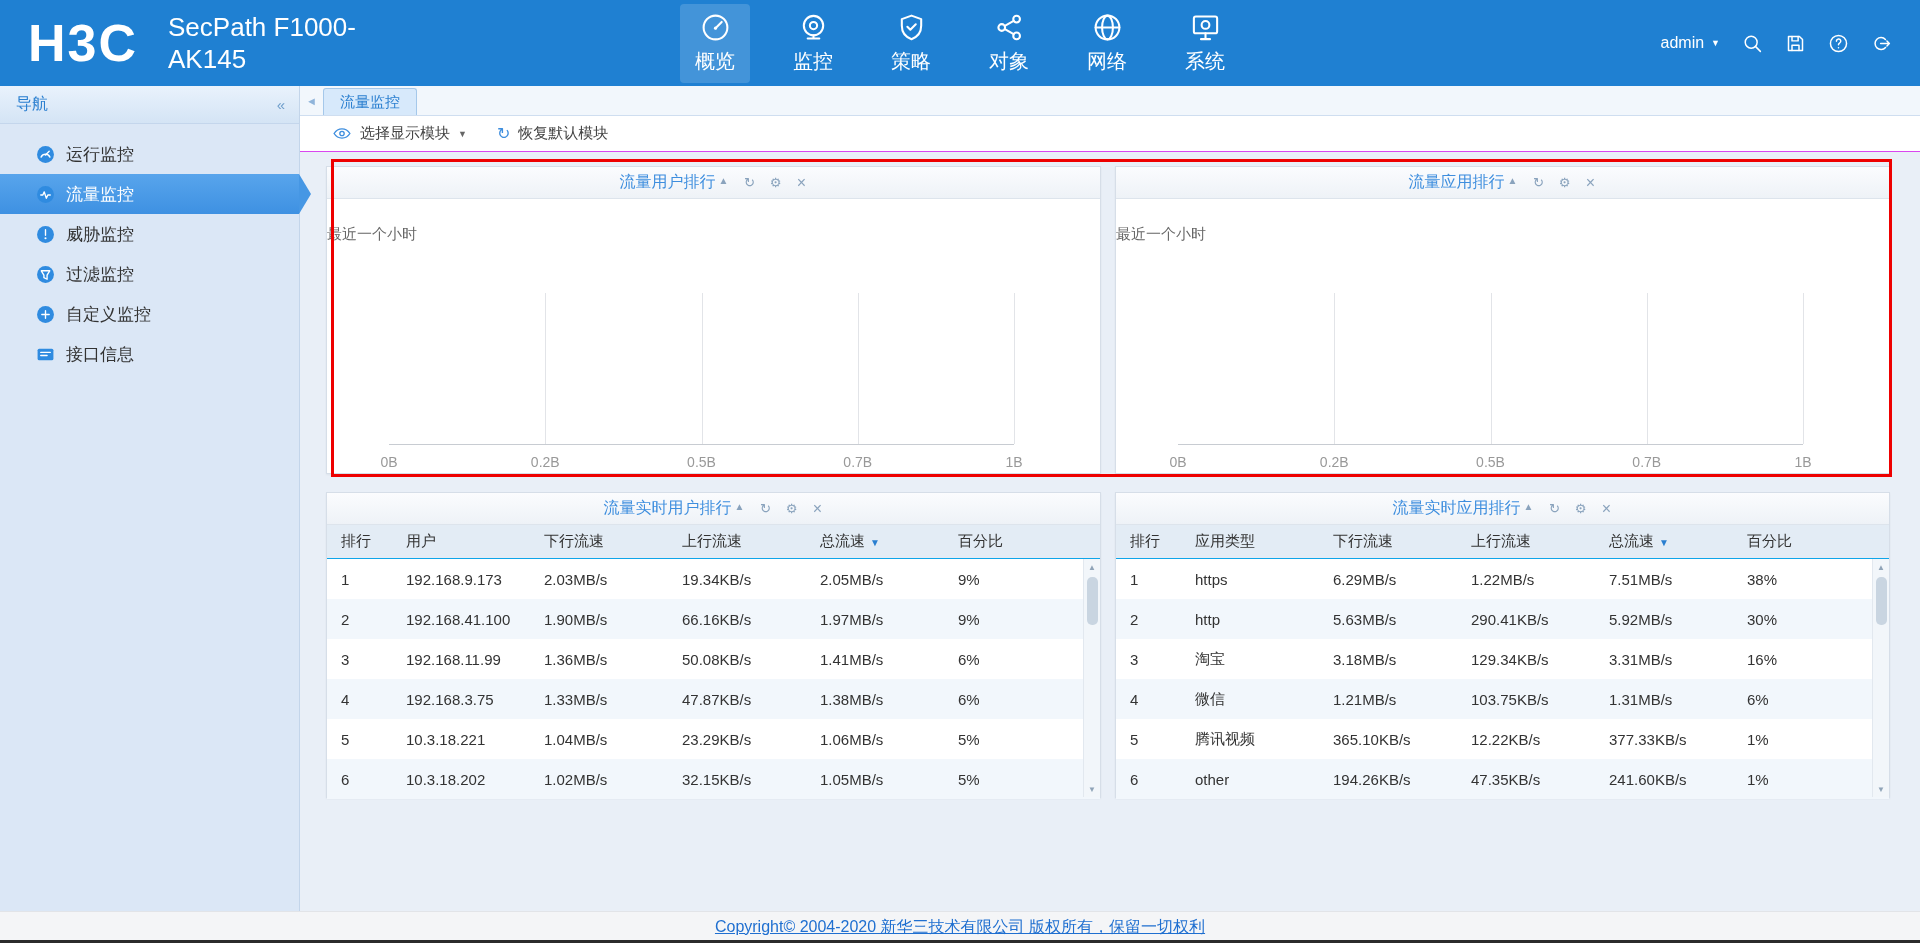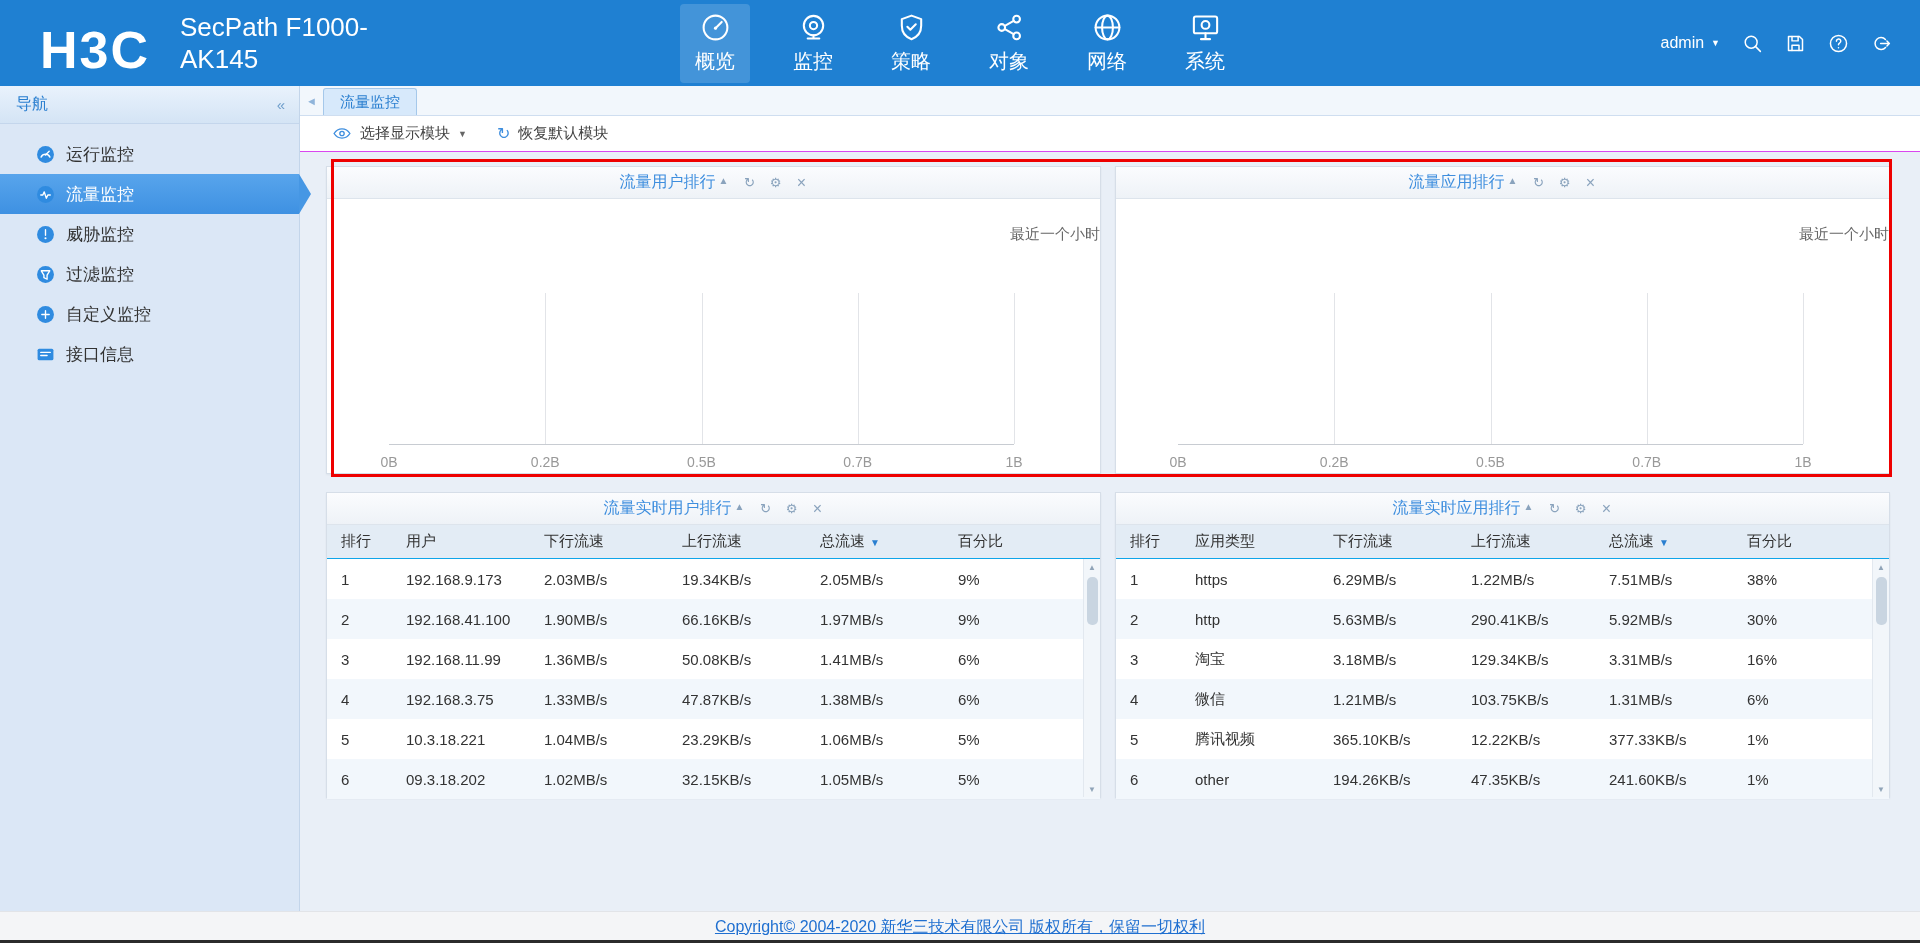--- a/index.html
+++ b/index.html
@@ -2,21 +2,21 @@
 <html><head>
 <meta charset="utf-8">
 <style>
   *{margin:0;padding:0;box-sizing:border-box}
   html,body{width:1920px;height:943px;overflow:hidden}
   body{font-family:"Liberation Sans","DejaVu Sans",sans-serif;background:#e9eff7;position:relative}
   body::after{content:"";position:absolute;left:0;right:0;bottom:0;height:3px;background:#2b2b2b}
 
   
   .topbar{height:86px;background:#1f80d2;display:flex;align-items:center;color:#fff;position:relative}
-  .brand{display:flex;align-items:flex-end;gap:30px;padding-left:40px;width:470px}
+  .brand{display:flex;align-items:center;gap:30px;padding-left:28px;width:470px}
   .logo{font-size:52px;font-weight:bold;letter-spacing:2px;line-height:1}
   .product{font-size:26px;width:215px;line-height:1.25}
   .mainnav{position:absolute;left:50%;transform:translateX(-50%);display:flex;gap:28px;align-items:center;height:100%}
   .nav-item{display:flex;flex-direction:column;align-items:center;gap:5px;padding:8px 15px;border-radius:4px;cursor:pointer}
   .nav-item.active{background:rgba(255,255,255,0.16)}
   .nav-ico svg{width:31px;height:31px;stroke:#fff;fill:none;stroke-width:1.6;stroke-linecap:round;stroke-linejoin:round;display:block}
   .nav-label{font-size:20px}
   .userarea{margin-left:auto;display:flex;align-items:center;gap:22px;padding-right:28px}
   .useritem{display:flex;align-items:center;gap:7px;cursor:pointer;font-size:16px}
   .useritem .caret{font-size:9px}
@@ -53,21 +53,21 @@
   .prow.bottom .panel{height:306px}
   .phead{height:32px;background:linear-gradient(#fbfcfe,#eef2f7);border-bottom:1px solid #dde4ec;display:flex;align-items:center;justify-content:center;padding:0 10px 0 12px}
   .ptitle{color:#3e8ede;font-size:16px}
   .pctrl{display:flex;gap:10px;color:#8aa3bd}
   .pctrl span{cursor:pointer;width:16px;text-align:center;font-size:13px}
   .pctrl .cls{font-size:16px;line-height:1}
   .pctrl .col{font-size:10px}
 
   
   .chart{height:276px;position:relative}
-  .chart-sub{position:absolute;top:26px;width:100%;text-align:right;color:#666;font-size:15px}
+  .chart-sub{position:absolute;top:26px;width:100%;text-align:left;color:#666;font-size:15px}
   .axis{position:absolute;left:62px;right:86px;bottom:30px;height:152px;border-bottom:1px solid #c8ccd2}
   .grid{position:absolute;bottom:0;width:1px;height:100%;background:#e2e4e8}
   .tick{position:absolute;bottom:-26px;transform:translateX(-50%);color:#999;font-size:14px;white-space:nowrap}
 
   
   .tbl{position:relative}
   .thead{display:flex;height:34px;background:#e3ecf5;border-bottom:1px solid #0ea5e9;align-items:center;font-size:15px;color:#333;padding-right:17px}
   .trow{display:flex;height:40px;align-items:center;font-size:15px;color:#333;background:#fff}
   .trow.alt{background:#f2f7fc}
   .tc{padding-left:14px;overflow:hidden;white-space:nowrap}
@@ -393,21 +393,21 @@
               <div class="trow">
                 <div class="tc c0">5</div>
                 <div class="tc c1">10.3.18.221</div>
                 <div class="tc c2">1.04MB/s</div>
                 <div class="tc c3">23.29KB/s</div>
                 <div class="tc c4">1.06MB/s</div>
                 <div class="tc c5">5%</div>
               </div>
               <div class="trow alt">
                 <div class="tc c0">6</div>
-                <div class="tc c1">09.3.18.202</div>
+                <div class="tc c1">10.3.18.202</div>
                 <div class="tc c2">1.02MB/s</div>
                 <div class="tc c3">32.15KB/s</div>
                 <div class="tc c4">1.05MB/s</div>
                 <div class="tc c5">5%</div>
               </div>
             </div>
           <div class="vscroll">
             <span class="sbtn">▲</span>
             <span class="sthumb"></span>
             <span class="sbtn down">▼</span>

